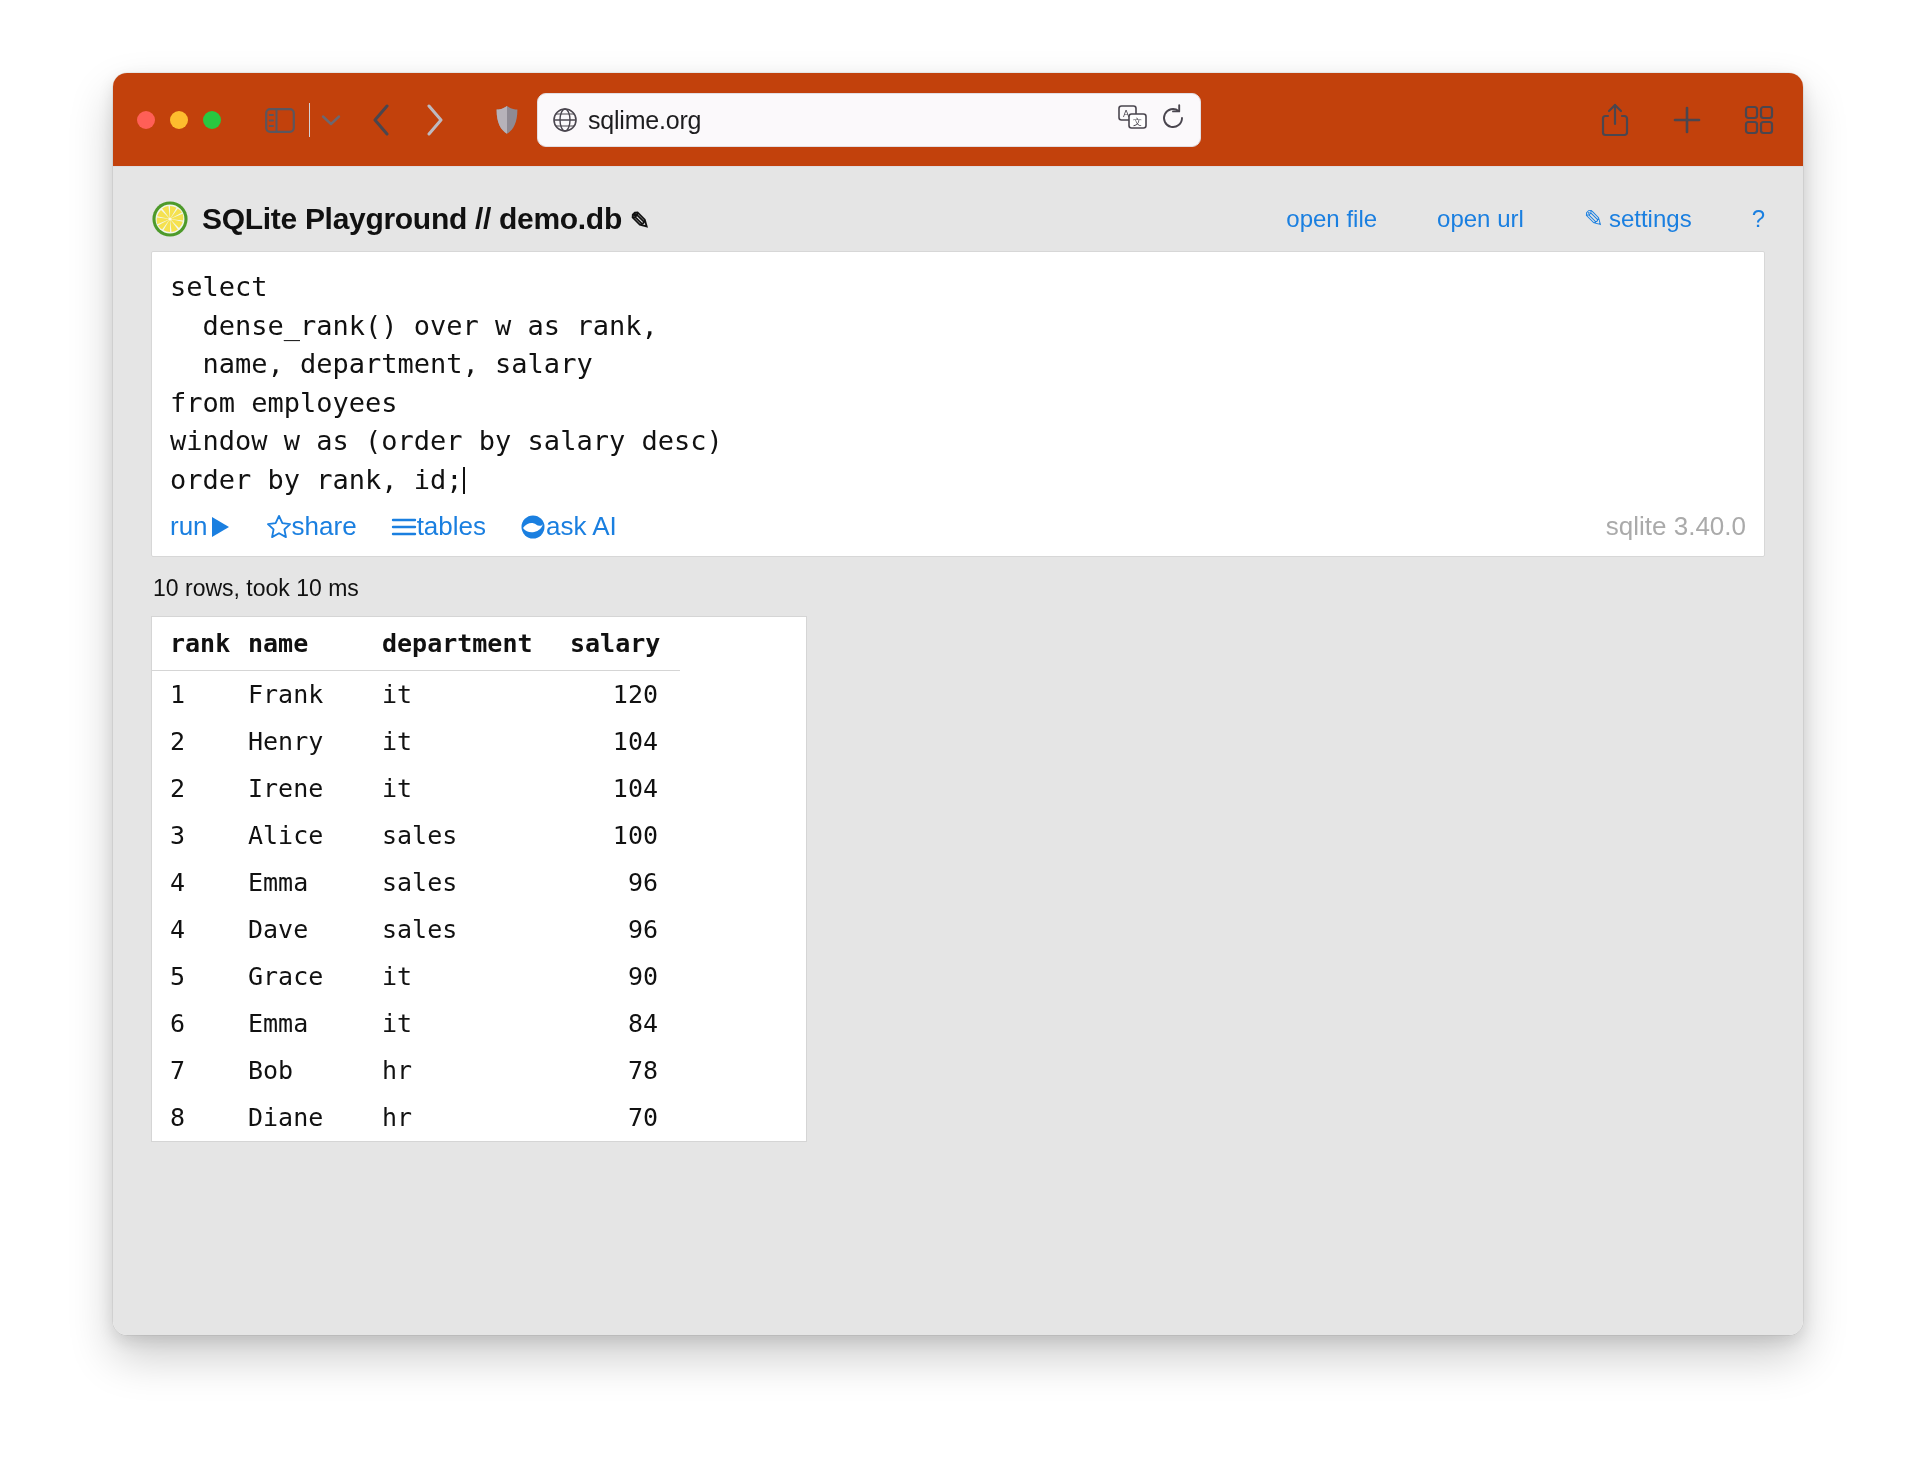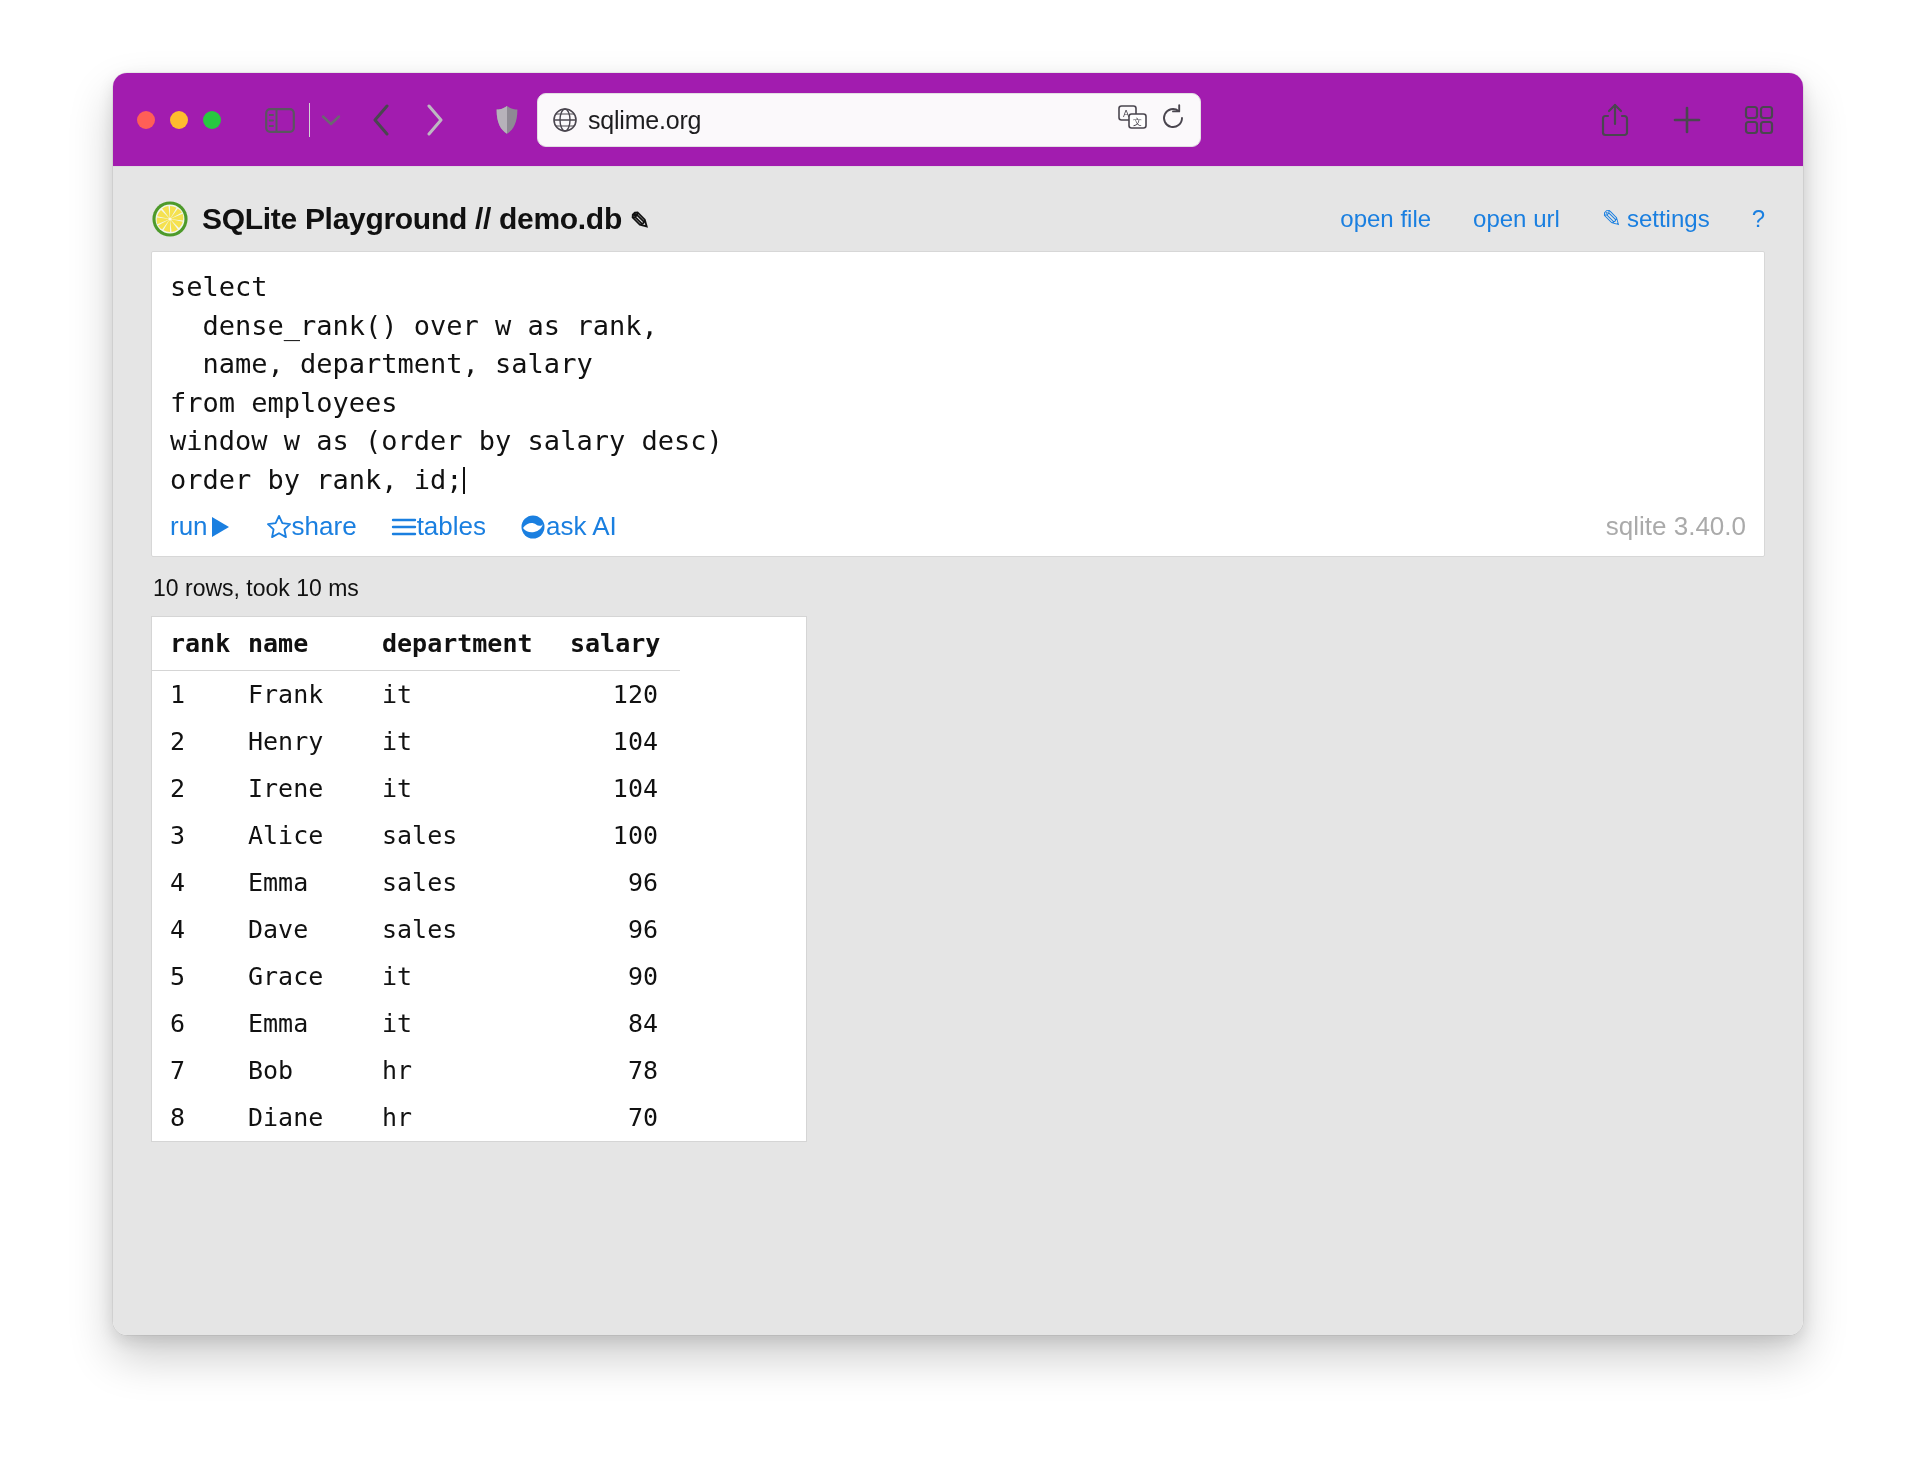--- a/index.html
+++ b/index.html
@@ -24,21 +24,21 @@
     box-shadow: 0 22px 46px rgba(0,0,0,0.20),
                 0 6px 16px rgba(0,0,0,0.10),
                 0 0 0 0.5px rgba(0,0,0,0.10);
     overflow: hidden;
   }
 
   
   .chrome {
     position: relative;
     height: 94px;
-    background: #a21caf;
+    background: #c2410c;
     border-bottom: 1px solid #dfdbe0;
   }
 
   .traffic {
     position: absolute;
     left: 24px;
     top: 38px;
     display: flex;
     gap: 15px;
   }
@@ -143,21 +143,21 @@
     white-space: nowrap;
   }
   .slashes { margin: 0 8px; }
   .dbname { }
   .pencil-title { margin-left: 8px; font-size: 24px; }
 
   .header-links {
     margin-left: auto;
     display: flex;
     align-items: center;
-    gap: 42px;
+    gap: 60px;
   }
   .hlink {
     font-size: 24px;
     color: #1a7fe0;
     white-space: nowrap;
   }
   .hlink .pen { margin-right: 5px; }
 
   
   .editor-box {

